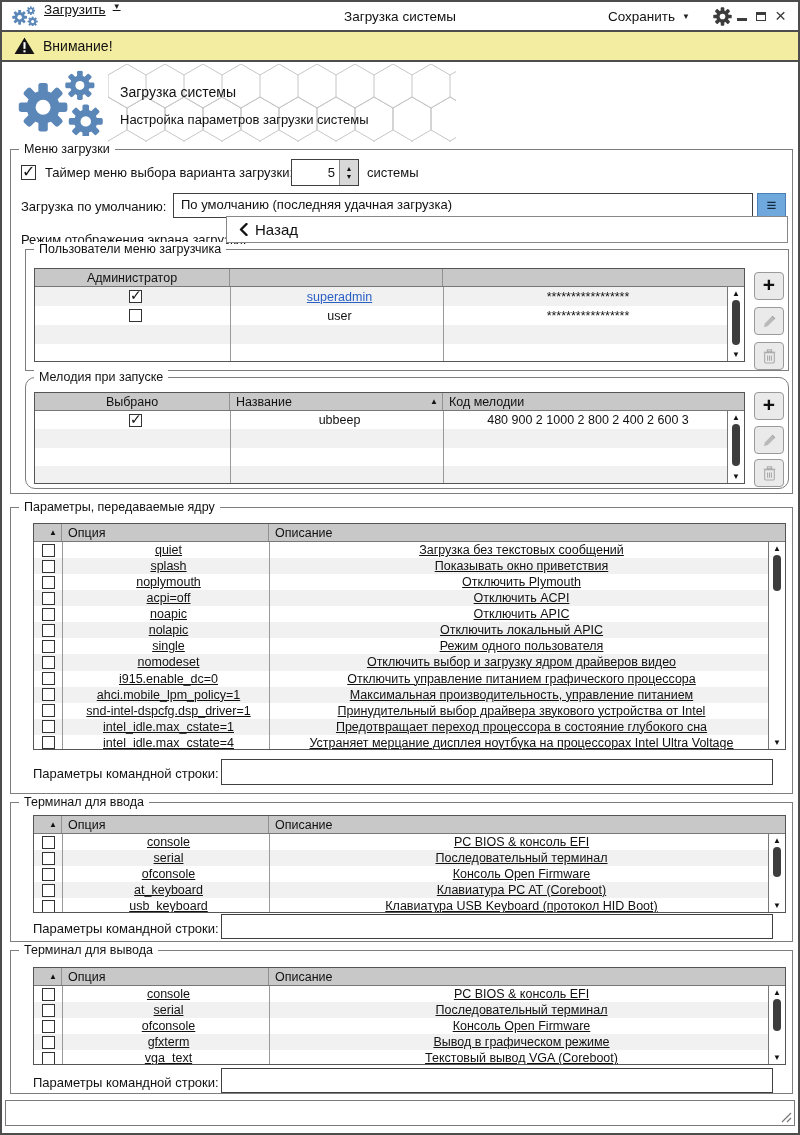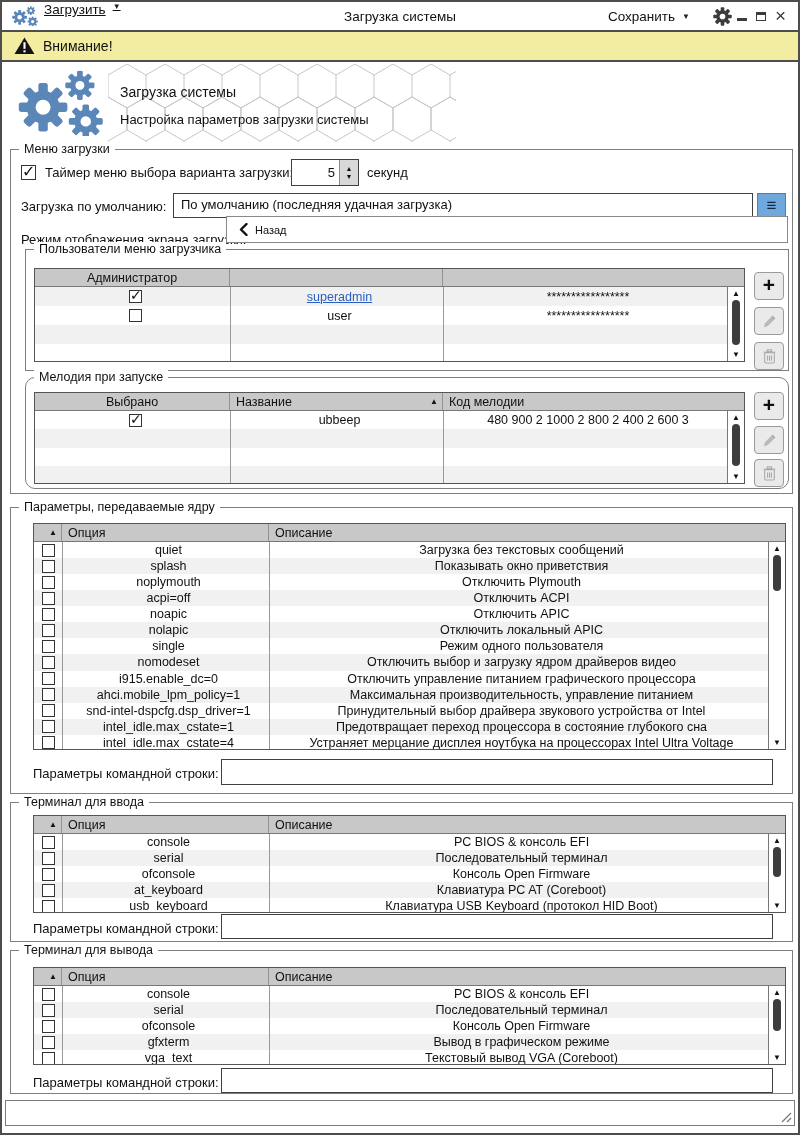--- a/index.html
+++ b/index.html
@@ -83,38 +83,38 @@
   .opt-tbl .hc.o-c1{width:28px;padding-left:0;}
   .o-c1{width:28px;display:flex;justify-content:center;}
   .o-c2{width:207px;}
   .o-c3{flex:1;}
   .kernel-tbl{left:22px;top:15px;width:753px;height:227px;}
   .kernel-tbl .trow{height:16.07px;}
   .term-tbl{width:753px;height:98px;}
   .term-tbl .trow{height:16px;}
   .opt-tbl .trow:nth-child(even){background:#f1f1f1;}
   .opt-tbl .trow:nth-child(odd){background:#fff;}
-  .opt-tbl .rows{left:0;right:17px;}
+  .opt-tbl .rows{left:0;right:17px;text-decoration:underline;}
   
   .vscroll{position:absolute;top:18px;right:0;bottom:0;width:17px;border-left:1px solid #777;background:#fff;box-sizing:border-box;}
   .vscroll .arr{position:absolute;left:0;right:0;text-align:center;font-size:8px;color:#111;}
   .vscroll .arr.up{top:2px;} .vscroll .arr.dn{bottom:2px;}
   .vscroll .thumb{position:absolute;left:3.5px;width:8px;background:#3d3d3d;border-radius:4.5px;top:13px;}
   
   .tbtn{position:absolute;left:728px;width:30px;height:28px;background:#eaeaea;border:1px solid #9a9a9a;border-radius:4px;
     box-sizing:border-box;display:flex;align-items:center;justify-content:center;}
   .tbtn.plus{font-size:21px;font-weight:bold;color:#111;padding-bottom:2px;}
   
   .cmd-lbl{position:absolute;left:22px;font-size:13px;}
   .cmd-input{position:absolute;left:210px;width:552px;height:26px;border:1.5px solid #3f3f3f;box-sizing:border-box;
     font-family:inherit;font-size:13px;padding-left:6px;background:#fff;outline:none;}
   
   .popup{position:absolute;left:224px;top:214px;width:562px;border:1px solid #888;background:#fff;z-index:60;box-sizing:border-box;}
   .popup .item{height:22px;line-height:22px;padding-left:12px;font-size:12.5px;white-space:nowrap;overflow:hidden;}
-  .popup .back{height:25px;display:flex;align-items:center;gap:7px;padding-left:12px;font-size:11px;}
+  .popup .back{height:25px;display:flex;align-items:center;gap:7px;padding-left:12px;font-size:15px;}
   
   .statusbar{position:absolute;left:3px;right:3px;top:1098px;height:26px;border:1px solid #7a7a7a;box-sizing:border-box;background:#fff;}
   .grip{position:absolute;right:2px;bottom:2px;}
   .hidden-defs{position:absolute;width:0;height:0;overflow:hidden;}
 </style>
 </head>
 <body>
 
 <div class="window">
 
@@ -200,21 +200,21 @@
       <span class="cb big checked"></span>
       <span class="lbl">Таймер меню выбора варианта загрузки:</span>
     </div>
     <div class="spin">
       <span class="val">5</span>
       <div class="btns">
         <span>▲</span>
         <span>▼</span>
       </div>
     </div>
-    <span class="sec-lbl">секунд</span>
+    <span class="sec-lbl">системы</span>
 
     <span class="def-lbl">Загрузка по умолчанию:</span>
     <div class="def-field">По умолчанию (последняя удачная загрузка)</div>
     <div class="burger">
       <span>≡</span>
     </div>
 
     <span class="mode-lbl">Режим отображения экрана загрузки:</span>
 
     <div class="fs fs-users">

